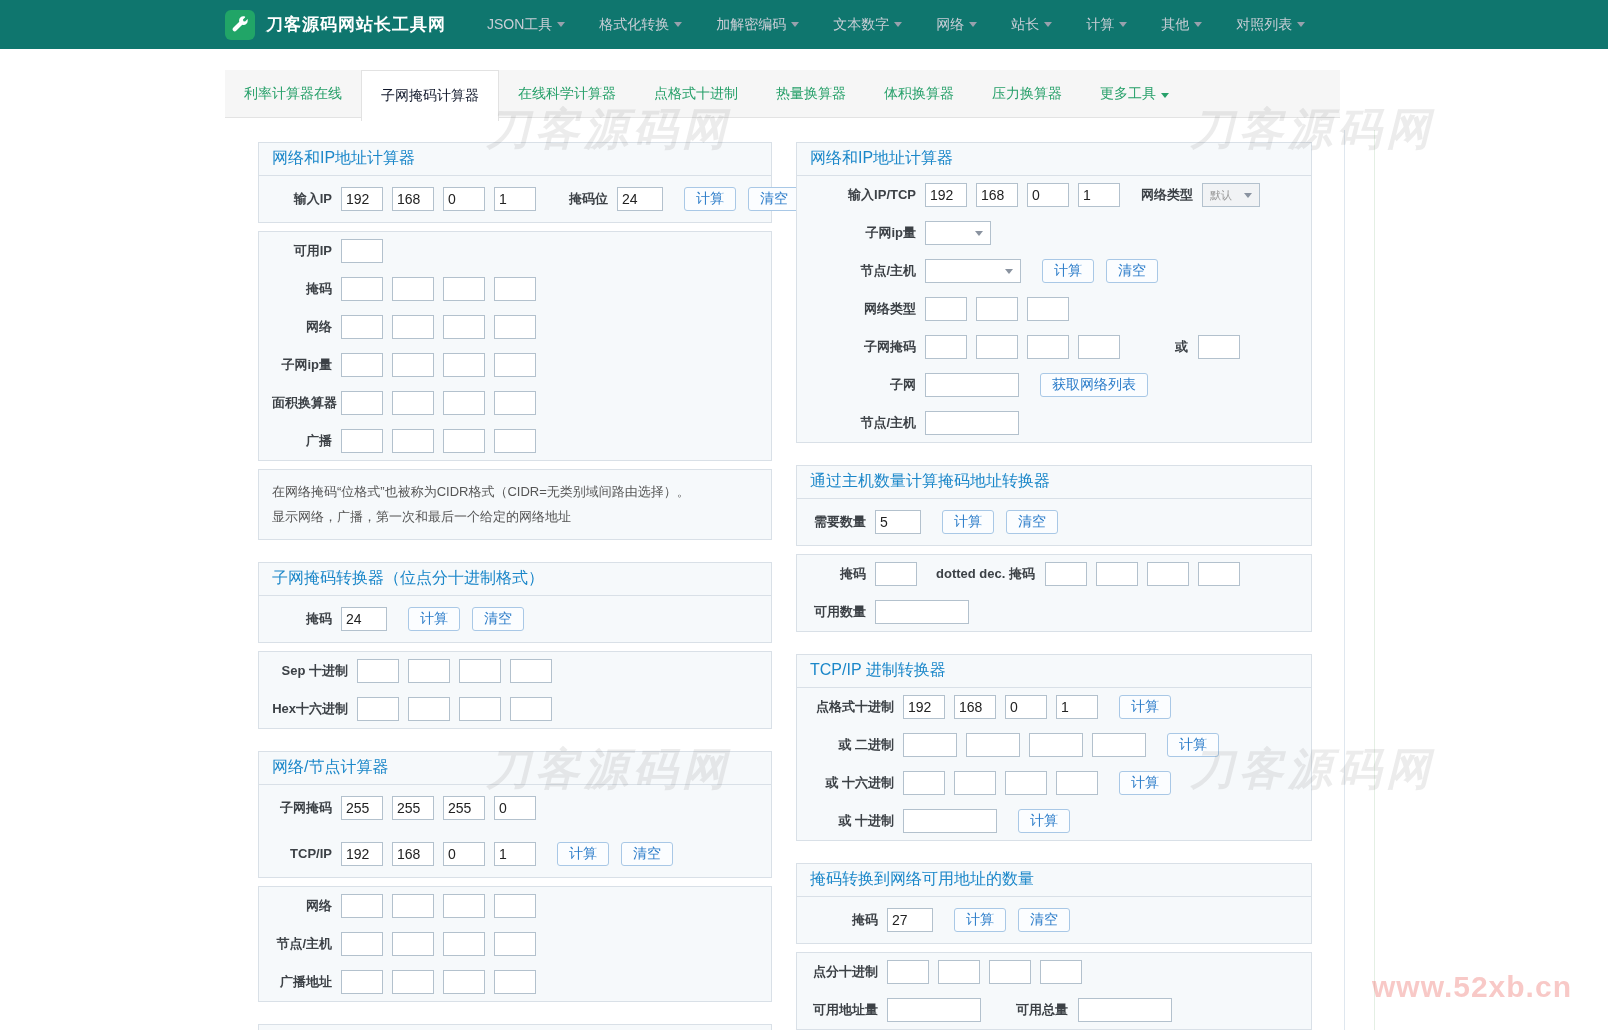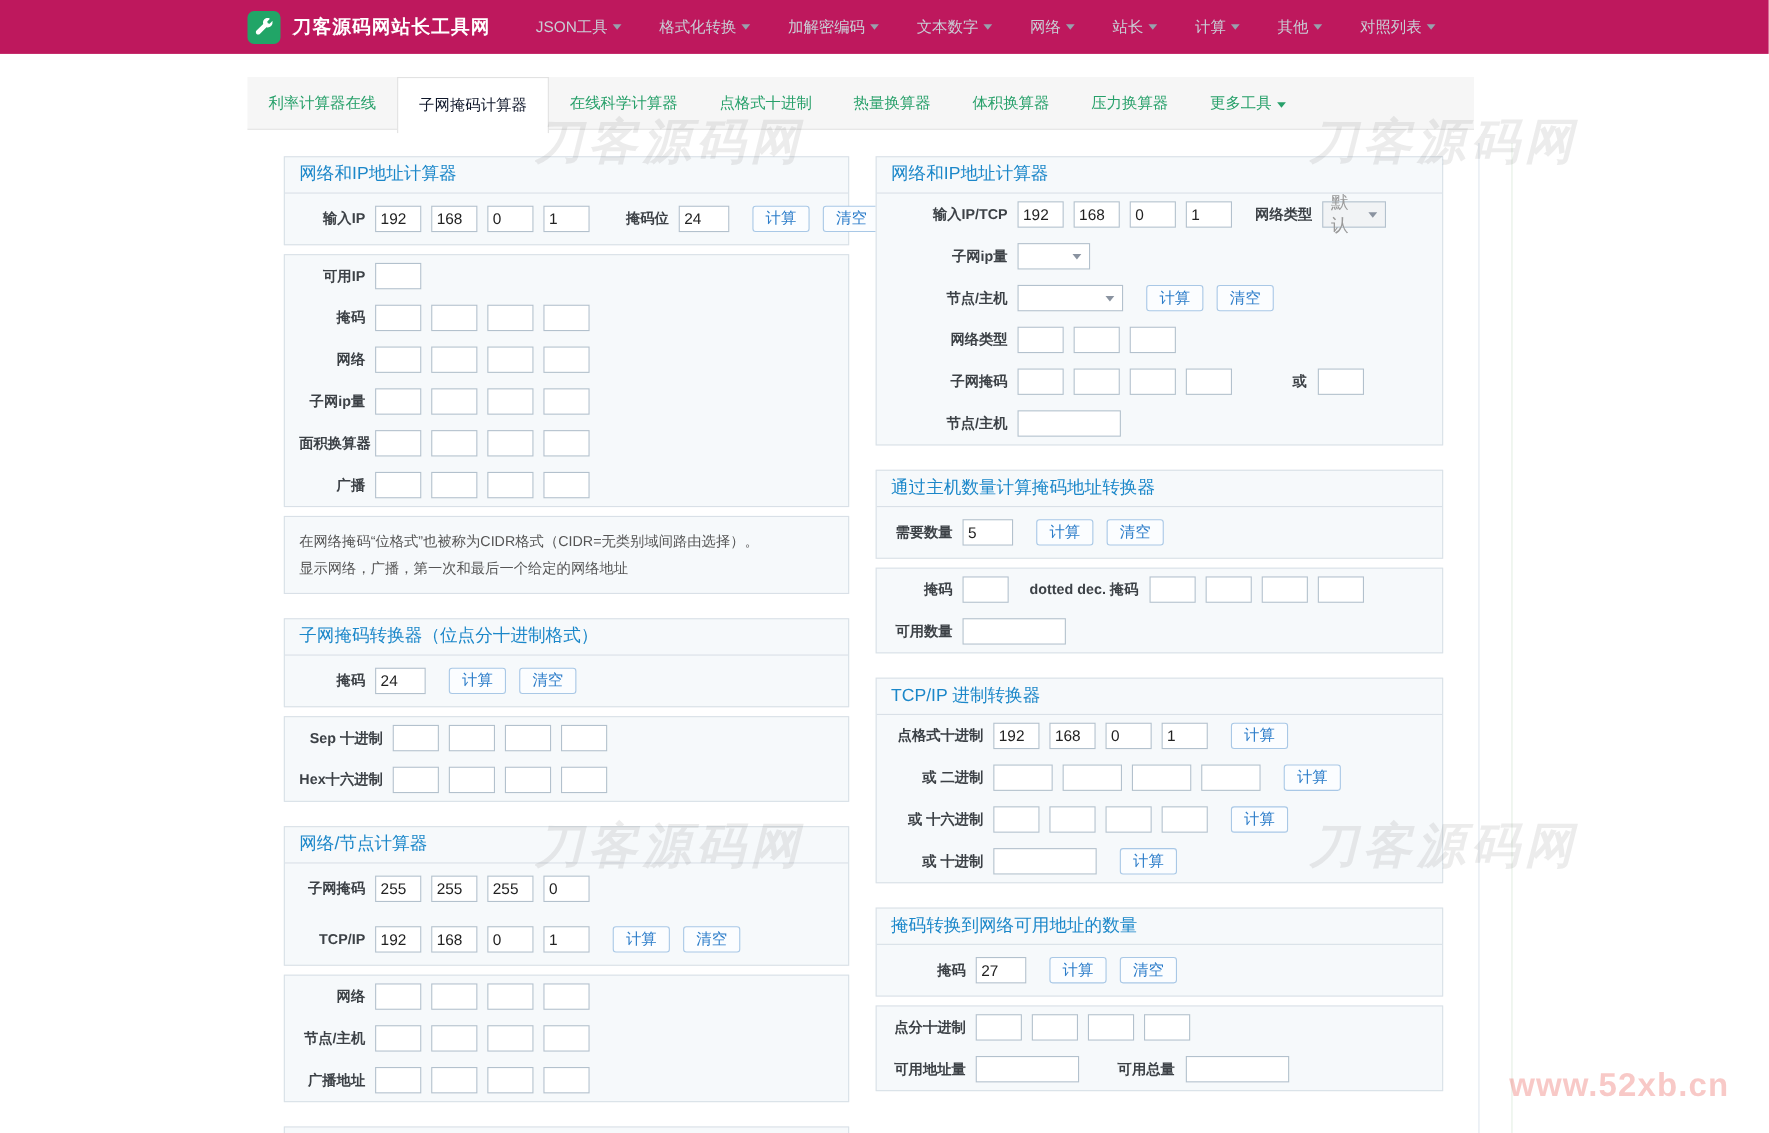--- a/index.html
+++ b/index.html
@@ -1,20 +1,20 @@
 <!DOCTYPE html>
 <html><head>
 <meta charset="utf-8">
 <style>
   * { margin:0; padding:0; box-sizing:border-box; }
   html,body { width:1608px; height:1030px; overflow:hidden; background:#fff;
               font-family:"Liberation Sans", sans-serif; position:relative; }
 
   
-  .navbar { height:49px; background:#be185d; display:flex; align-items:center; }
+  .navbar { height:49px; background:#0f766e; display:flex; align-items:center; }
   .nav-inner { margin-left:225px; display:flex; align-items:center; height:100%; }
   .brand { display:flex; align-items:center; gap:11px; margin-right:24px; cursor:pointer; }
   .brand-icon { width:30px; height:30px; border-radius:6px; background:#21a567;
                 display:flex; align-items:center; justify-content:center; }
   .brand-name { color:#fff; font-size:17px; font-weight:bold; letter-spacing:1px; white-space:nowrap; }
   .nav-item { color:#c9ced6; font-size:14px; padding:0 17px; height:49px; display:flex;
               align-items:center; cursor:pointer; white-space:nowrap; }
   .caret { width:0; height:0; border-left:4px solid transparent; border-right:4px solid transparent;
            border-top:5px solid #98a1ad; display:inline-block; margin-left:5px; }
 
@@ -49,21 +49,21 @@
          color:#222; padding:1px 4px; margin-right:9px; font-family:inherit; }
   .ipt-one  { width:46px; }
   .ipt-bin  { width:54px; }
   .ipt-wide { width:94px; }
 
   .btn { border:1px solid #a9c8e6; color:#2b7cc9; background:#fbfdff; font-size:14px;
          padding:2px 11px; border-radius:3px; margin-left:12px; cursor:pointer;
          font-family:inherit; white-space:nowrap; }
 
   .sel { height:24px; border:1px solid #b3c1cd; background:#fff; display:flex; align-items:center;
-         justify-content:space-between; padding:0 7px; color:#666; font-size:16px;
+         justify-content:space-between; padding:0 7px; color:#666; font-size:11px;
          cursor:pointer; margin-right:9px; }
   .sel .caret { border-top-color:#8a93a0; margin-left:6px; }
   .sel-default { background:#f1f3f5; color:#999; width:58px; }
   .sel-s { width:66px; } .sel-m { width:96px; }
 
   .desc { padding:9px 13px; color:#555; font-size:13px; line-height:1.95; }
 
   
   .wm { position:absolute; font-size:44px; font-weight:bold; font-style:italic;
         color:rgba(110,110,110,0.13); letter-spacing:5px; pointer-events:none; z-index:9; }
@@ -329,20 +329,25 @@
           <div class="prow">
             <span class="plabel w70">子网掩码</span>
             <input class="ipt" style="">
               <input class="ipt" style="">
               <input class="ipt" style="">
               <input class="ipt" style="">
             <span class="midlabel" style="margin-left:46px">或</span>
             <input class="ipt" style="">
           </div>
           <div class="prow">
+            <span class="plabel w70">子网</span>
+            <input class="ipt ipt-wide" style="">
+            <button class="btn">获取网络列表</button>
+          </div>
+          <div class="prow">
             <span class="plabel w70">节点/主机</span>
             <input class="ipt ipt-wide" style="">
           </div>
         </div>
       </div>
 
       <div class="pgroup">
         <div class="pbox">
           <div class="phead">通过主机数量计算掩码地址转换器</div>
           <div class="prow tall">

